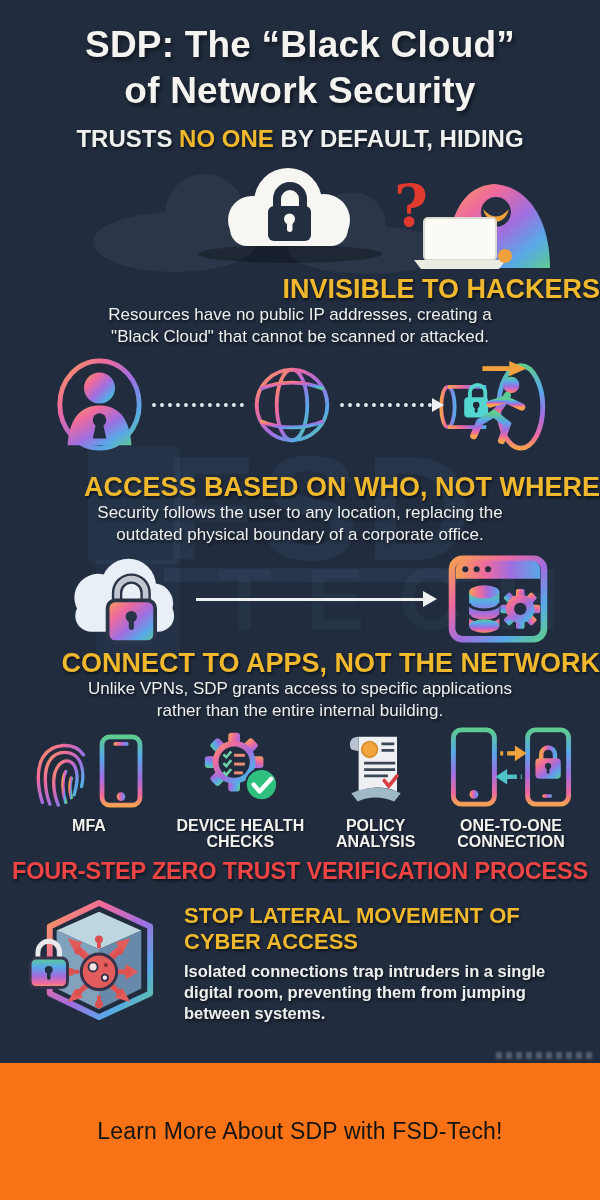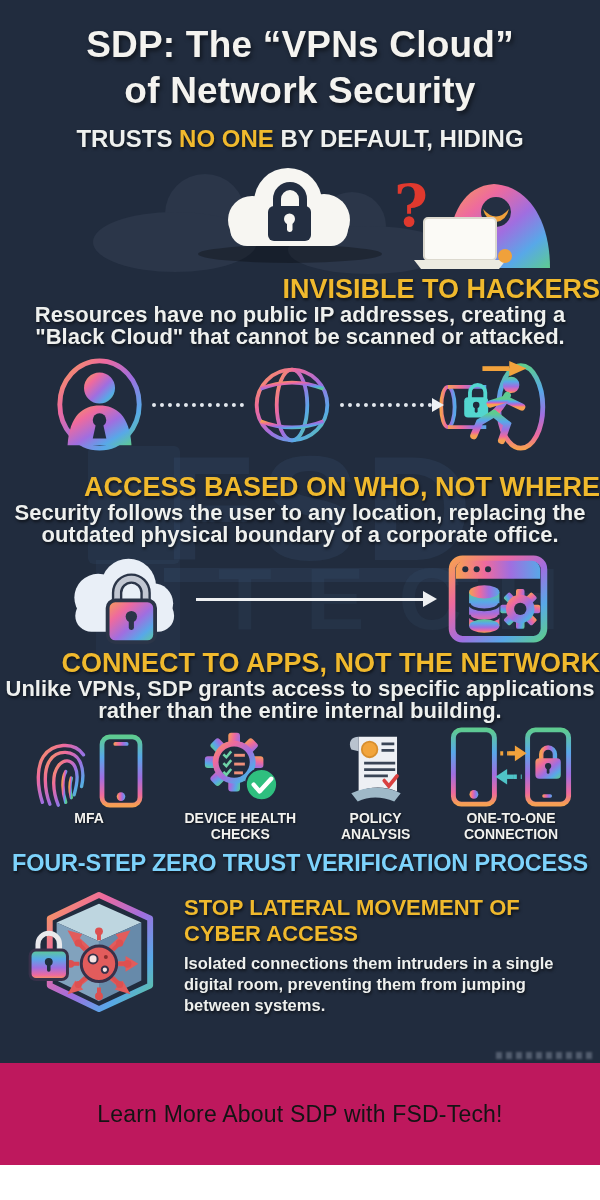--- a/index.html
+++ b/index.html
@@ -19,56 +19,56 @@
            text-shadow:2px 3px 4px rgba(0,0,0,0.5); letter-spacing:0.2px; }
   .subtitle { margin-top:10px; font-size:24px; line-height:30px; font-weight:800; color:#eef0ee;
               text-shadow:1px 2px 3px rgba(0,0,0,0.55); }
   .hl { color:#f0b92d; }
 
   .hero { margin-top:6px; height:110px; }
   .hero svg { width:600px; height:110px; display:block; }
 
   .sec-h { margin-top:4px; font-size:27px; line-height:30px; font-weight:800; color:#f0b92d;
            text-shadow:1px 2px 3px rgba(0,0,0,0.6);text-align:right; }
-  .sec-b { font-size:22px; line-height:22px; font-weight:700; color:#eef0ee;
+  .sec-b { font-size:17px; line-height:22px; font-weight:400; color:#eef0ee;
            text-shadow:1px 2px 3px rgba(0,0,0,0.6); }
 
   .icon-row2 { margin-top:12px; height:90px; display:flex; align-items:center; justify-content:center; }
   .dotted { width:92px; border-top:4px dotted #e3e8ee; margin:0 6px; }
   .dotted-arrow { position:relative; width:92px; border-top:4px dotted #e3e8ee; margin:0 6px; }
   .dotted-arrow::after { content:""; position:absolute; right:-12px; top:-9px; border-left:12px solid #eef1f4;
                          border-top:7px solid transparent; border-bottom:7px solid transparent; }
 
   .sec3-row { margin-top:6px; height:94px; display:flex; align-items:center; padding:0 52px 0 58px; }
   .solid-arrow { position:relative; flex:1; height:3px; background:#eef0f2; margin:0 22px 0 16px; }
   .solid-arrow::after { content:""; position:absolute; right:-11px; top:-7px; border-left:14px solid #eef0f2;
                         border-top:8px solid transparent; border-bottom:8px solid transparent; }
 
   .steps-row { margin-top:12px; display:flex; justify-content:space-between; padding:0 14px; }
   .step { display:flex; flex-direction:column; align-items:center; }
   .step-icon { height:74px; display:flex; align-items:flex-end; justify-content:center; }
-  .step-label { margin-top:2px; font-size:14px; line-height:16px; font-weight:800; color:#f2f2ef;
+  .step-label { margin-top:10px; font-size:16px; line-height:16px; font-weight:800; color:#f2f2ef;
                 text-shadow:1px 1px 2px rgba(0,0,0,0.6); }
   .w1{width:150px}.w2{width:150px}.w3{width:118px}.w4{width:150px}
 
-  .sec4-h { margin-top:8px; font-size:23.5px; line-height:27px; font-weight:800; color:#7dd3fc;
+  .sec4-h { margin-top:8px; font-size:23.5px; line-height:27px; font-weight:800; color:#ef4444;
             text-shadow:1px 2px 3px rgba(0,0,0,0.6); letter-spacing:-0.2px; }
 
   .sec5 { margin-top:12px; display:flex; text-align:left; padding-left:28px; }
   .sec5-icon { flex:0 0 142px; }
   .sec5-text { padding-left:14px; padding-top:6px; }
   .sec5-h { font-size:22px; line-height:26px; font-weight:800; color:#f0b92d; text-shadow:1px 2px 3px rgba(0,0,0,0.6); }
   .sec5-b { margin-top:6px; font-size:16.5px; line-height:21px; font-weight:700; color:#eef0ee;
             text-shadow:1px 2px 3px rgba(0,0,0,0.6); }
 
   .fineprint { position:absolute; z-index:3; right:8px; top:1052px; width:96px; height:7px;
                background:repeating-linear-gradient(90deg, rgba(165,175,190,0.38) 0 6px, transparent 6px 10px);
                filter:blur(0.8px); }
 
-  .footer { height:102px; background:#be185d; display:flex; align-items:center; justify-content:center; }
+  .footer { height:137px; background:#f97316; display:flex; align-items:center; justify-content:center; }
   .footer-cta { font-size:23px; color:#141414; font-weight:400; letter-spacing:0.2px; }
 
   svg { overflow:visible; }
 </style>
 </head>
 <body>
 
 <svg width="0" height="0" style="position:absolute" aria-hidden="true">
   <defs>
     <linearGradient id="rb" x1="0" y1="0" x2="1" y2="1">
@@ -98,21 +98,21 @@
   <div class="infographic">
 
     <div class="wm-box"></div>
     <div class="wm-bar"></div>
     <div class="wm wm-fsd">FSD</div>
     <div class="wm wm-tech">TECH</div>
 
     <div class="content">
 
       <div class="title">
-        <div>SDP: The “VPNs Cloud”</div>
+        <div>SDP: The “Black Cloud”</div>
         <div>of Network Security</div>
       </div>
 
       <div class="subtitle">
         <div><span>TRUSTS </span><span class="hl">NO ONE</span><span> BY DEFAULT, HIDING</span></div>
       </div>
 
       <div class="hero">
         <svg viewBox="0 0 600 110">
           <g fill="#2b3649">
@@ -386,21 +386,21 @@
               <rect x="19.2" y="75" width="3.6" height="9" rx="1.7" fill="#203040"></rect>
             </g>
           </svg>
         </div>
         <div class="sec5-text">
           <div class="sec5-h">
             <div>STOP LATERAL MOVEMENT OF</div>
             <div>CYBER ACCESS</div>
           </div>
           <div class="sec5-b">
-            <div>Isolated connections them intruders in a single</div>
+            <div>Isolated connections trap intruders in a single</div>
             <div>digital room, preventing them from jumping</div>
             <div>between systems.</div>
           </div>
         </div>
       </div>
     </div>
 
     <div class="fineprint"></div>
   </div>
 

